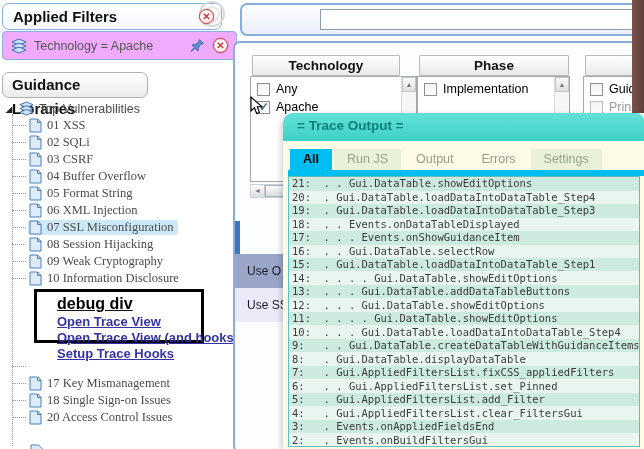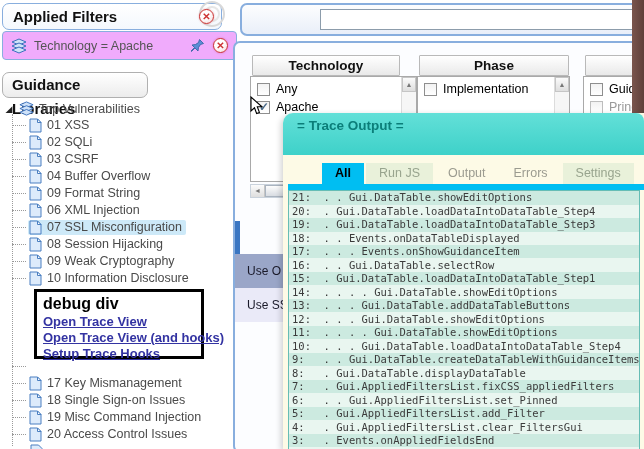--- a/index.html
+++ b/index.html
@@ -52,29 +52,29 @@
 
   .tree { position:absolute; left:2px; top:100px; width:232px; height:349px; }
   .tree-vline {
     position:absolute; left:10px; top:14px; height:332px; border-left:1px dotted #9a9a9a;
   }
   .tree-root { position:relative; height:17px; display:flex; align-items:center; }
   .expander { width:14px; font-size:9px; color:#222; text-align:center; line-height:10px; }
   .tree-root .layers-icon { margin:0 4px 0 2px; }
   .tree-item { position:relative; height:17px; display:flex; align-items:center; padding-left:26px; }
   .stub { position:absolute; left:10px; top:8px; width:14px; border-top:1px dotted #9a9a9a; }
-  .row-content { display:flex; align-items:flex-start; padding:0 4px 0 1px; border-radius:2px; }
+  .row-content { display:flex; align-items:center; padding:0 4px 0 1px; border-radius:2px;font-family:Liberation Serif, serif; }
   .tree-item.selected .row-content { background:var(--tree_selection,#CDE9F8); }
   .page-icon { width:13px; height:15px; margin-right:5px; flex:0 0 13px; }
   .tree-label, .tree-root-label { font-size:12.5px; color:#4a4a4a; white-space:nowrap; }
   .tree-partial { position:absolute; left:28px; top:344px; }
 
   .debug-box {
-    position:absolute; left:32px; top:189px; width:170px; height:70px;
-    border:3px solid #000; background:#fff; padding:2px 6px;
+    position:absolute; left:32px; top:189px; width:170px; height:54px;
+    border:3px solid #000; background:#fff; padding:2px 20px;text-decoration:underline;
   }
   .debug-title { font-size:16px; font-weight:bold; line-height:20px; color:#000; }
   .dbg-link {
     display:block; font-size:13px; font-weight:bold; line-height:16px;
     color:var(--link_color,#3333A2); text-decoration:underline; white-space:nowrap;
   }
 
   
   .search-panel {
     position:absolute; left:240px; top:3px; width:410px; height:33px;
@@ -149,30 +149,30 @@
     background:linear-gradient(90deg,#7a554d,#5e403a); z-index:3;
   }
 
   
   .trace-panel {
     position:absolute; left:283px; top:113px; width:361px; height:336px;
     background:var(--panel_cream,#FDFAE6); border-radius:10px 0 0 0; z-index:5;
     box-shadow:-2px 2px 6px rgba(0,0,0,.18);
   }
   .trace-header {
-    height:42px; border-radius:10px 8px 0 0;
+    height:28px; border-radius:10px 8px 0 0;
     background:linear-gradient(#63e0d8,#3ed1c9);
     color:var(--trace_header_text,#0B7E79);
     font-size:13.5px; font-weight:bold; line-height:26px; padding-left:14px;
   }
   .tabbar { display:flex; gap:2px; margin:8px 0 0 7px; }
   .tab {
     padding:3px 13px 4px; font-size:12.5px; color:#9b9b90; cursor:pointer; white-space:nowrap;
   }
-  .tab.active { background:var(--active_tab,#00BEF2); color:#000; font-weight:bold;margin-left:32px; }
+  .tab.active { background:var(--active_tab,#00BEF2); color:#000; font-weight:bold; }
   .tab.cream  { background:transparent; }
   .tab.green  { background:var(--tab_green,#E9F1DA); color:#98a48e; }
   .tab-strip { margin-left:5px; height:6px; background:var(--active_tab,#00BEF2); }
   .log-box {
     margin-left:5px; width:352px; height:271px;
     border:1px solid #66bdb5; overflow:hidden;
     background:repeating-linear-gradient(180deg,
       var(--log_row_odd,#CCEAE0) 0px, var(--log_row_odd,#CCEAE0) 13.5px,
       var(--log_row_even,#E9F6F0) 13.5px, var(--log_row_even,#E9F6F0) 27px);
   }
@@ -263,21 +263,21 @@
       <span class="tree-label">04 Buffer Overflow</span>
     </span>
   </div>
       <div class="tree-item">
     <span class="stub"></span>
     <span class="row-content">
       <svg class="page-icon" viewBox="0 0 13 15">
         <path d="M1 1 h7.5 l3.5 3.5 V14 H1 Z" fill="#ddebfb" stroke="#4a7fc1" stroke-width="1"></path>
         <path d="M8.5 1 L12 4.5 H8.5 Z" fill="#ffffff" stroke="#4a7fc1" stroke-width="1"></path>
       </svg>
-      <span class="tree-label">09 Format String</span>
+      <span class="tree-label">05 Format String</span>
     </span>
   </div>
       <div class="tree-item">
     <span class="stub"></span>
     <span class="row-content">
       <svg class="page-icon" viewBox="0 0 13 15">
         <path d="M1 1 h7.5 l3.5 3.5 V14 H1 Z" fill="#ddebfb" stroke="#4a7fc1" stroke-width="1"></path>
         <path d="M8.5 1 L12 4.5 H8.5 Z" fill="#ffffff" stroke="#4a7fc1" stroke-width="1"></path>
       </svg>
       <span class="tree-label">06 XML Injection</span>
@@ -349,30 +349,20 @@
     </span>
   </div>
       <div class="tree-item">
     <span class="stub"></span>
     <span class="row-content">
       <svg class="page-icon" viewBox="0 0 13 15">
         <path d="M1 1 h7.5 l3.5 3.5 V14 H1 Z" fill="#ddebfb" stroke="#4a7fc1" stroke-width="1"></path>
         <path d="M8.5 1 L12 4.5 H8.5 Z" fill="#ffffff" stroke="#4a7fc1" stroke-width="1"></path>
       </svg>
       <span class="tree-label">18 Single Sign-on Issues</span>
-    </span>
-  </div>
-      <div class="tree-item">
-    <span class="stub"></span>
-    <span class="row-content">
-      <svg class="page-icon" viewBox="0 0 13 15">
-        <path d="M1 1 h7.5 l3.5 3.5 V14 H1 Z" fill="#ddebfb" stroke="#4a7fc1" stroke-width="1"></path>
-        <path d="M8.5 1 L12 4.5 H8.5 Z" fill="#ffffff" stroke="#4a7fc1" stroke-width="1"></path>
-      </svg>
-      <span class="tree-label">19 Misc Command Injection</span>
     </span>
   </div>
       <div class="tree-item">
     <span class="stub"></span>
     <span class="row-content">
       <svg class="page-icon" viewBox="0 0 13 15">
         <path d="M1 1 h7.5 l3.5 3.5 V14 H1 Z" fill="#ddebfb" stroke="#4a7fc1" stroke-width="1"></path>
         <path d="M8.5 1 L12 4.5 H8.5 Z" fill="#ffffff" stroke="#4a7fc1" stroke-width="1"></path>
       </svg>
       <span class="tree-label">20 Access Control Issues</span>

